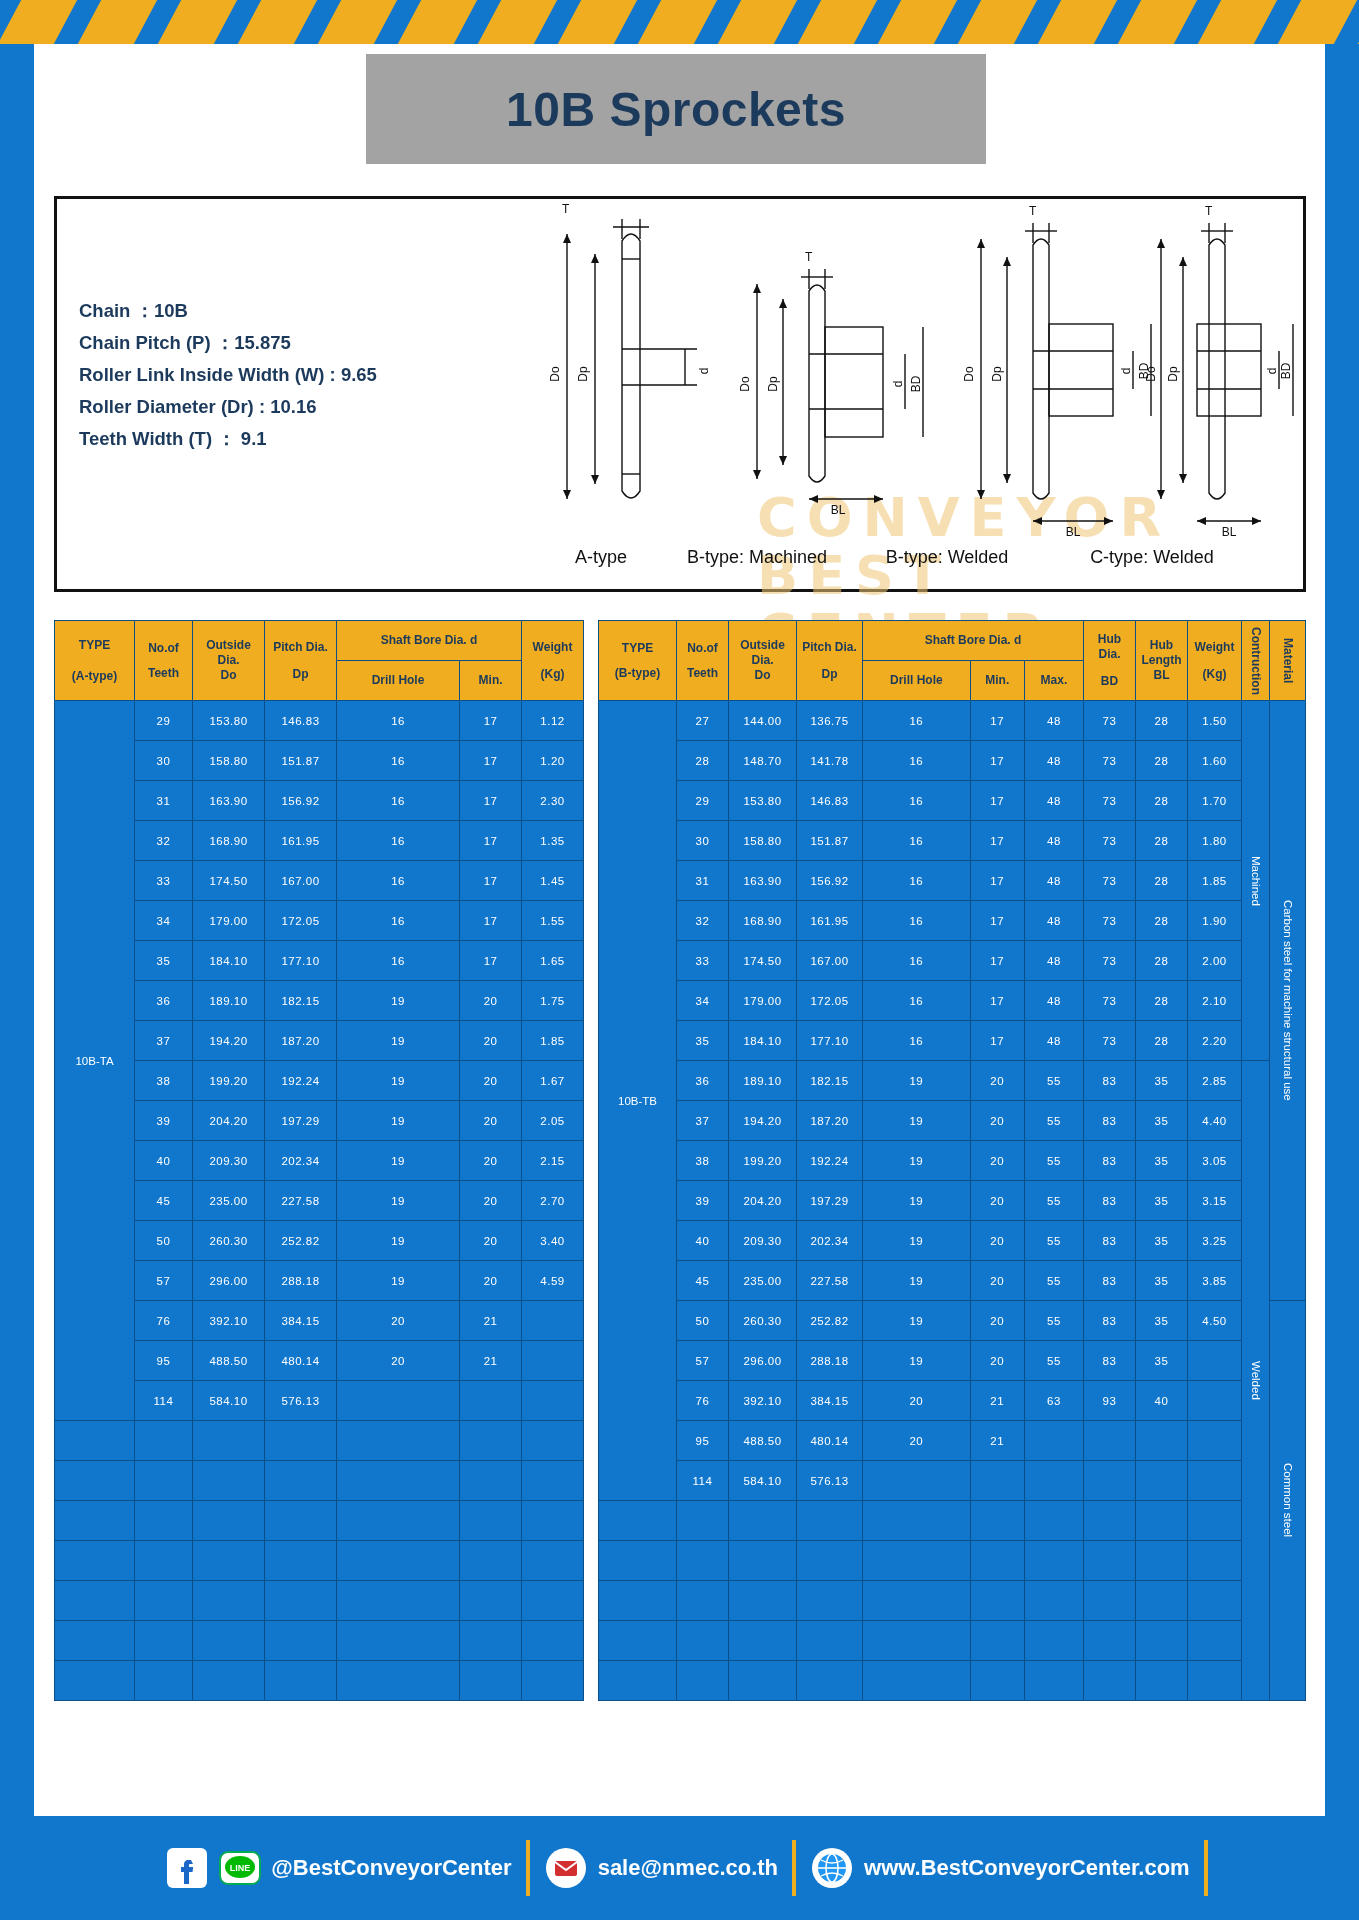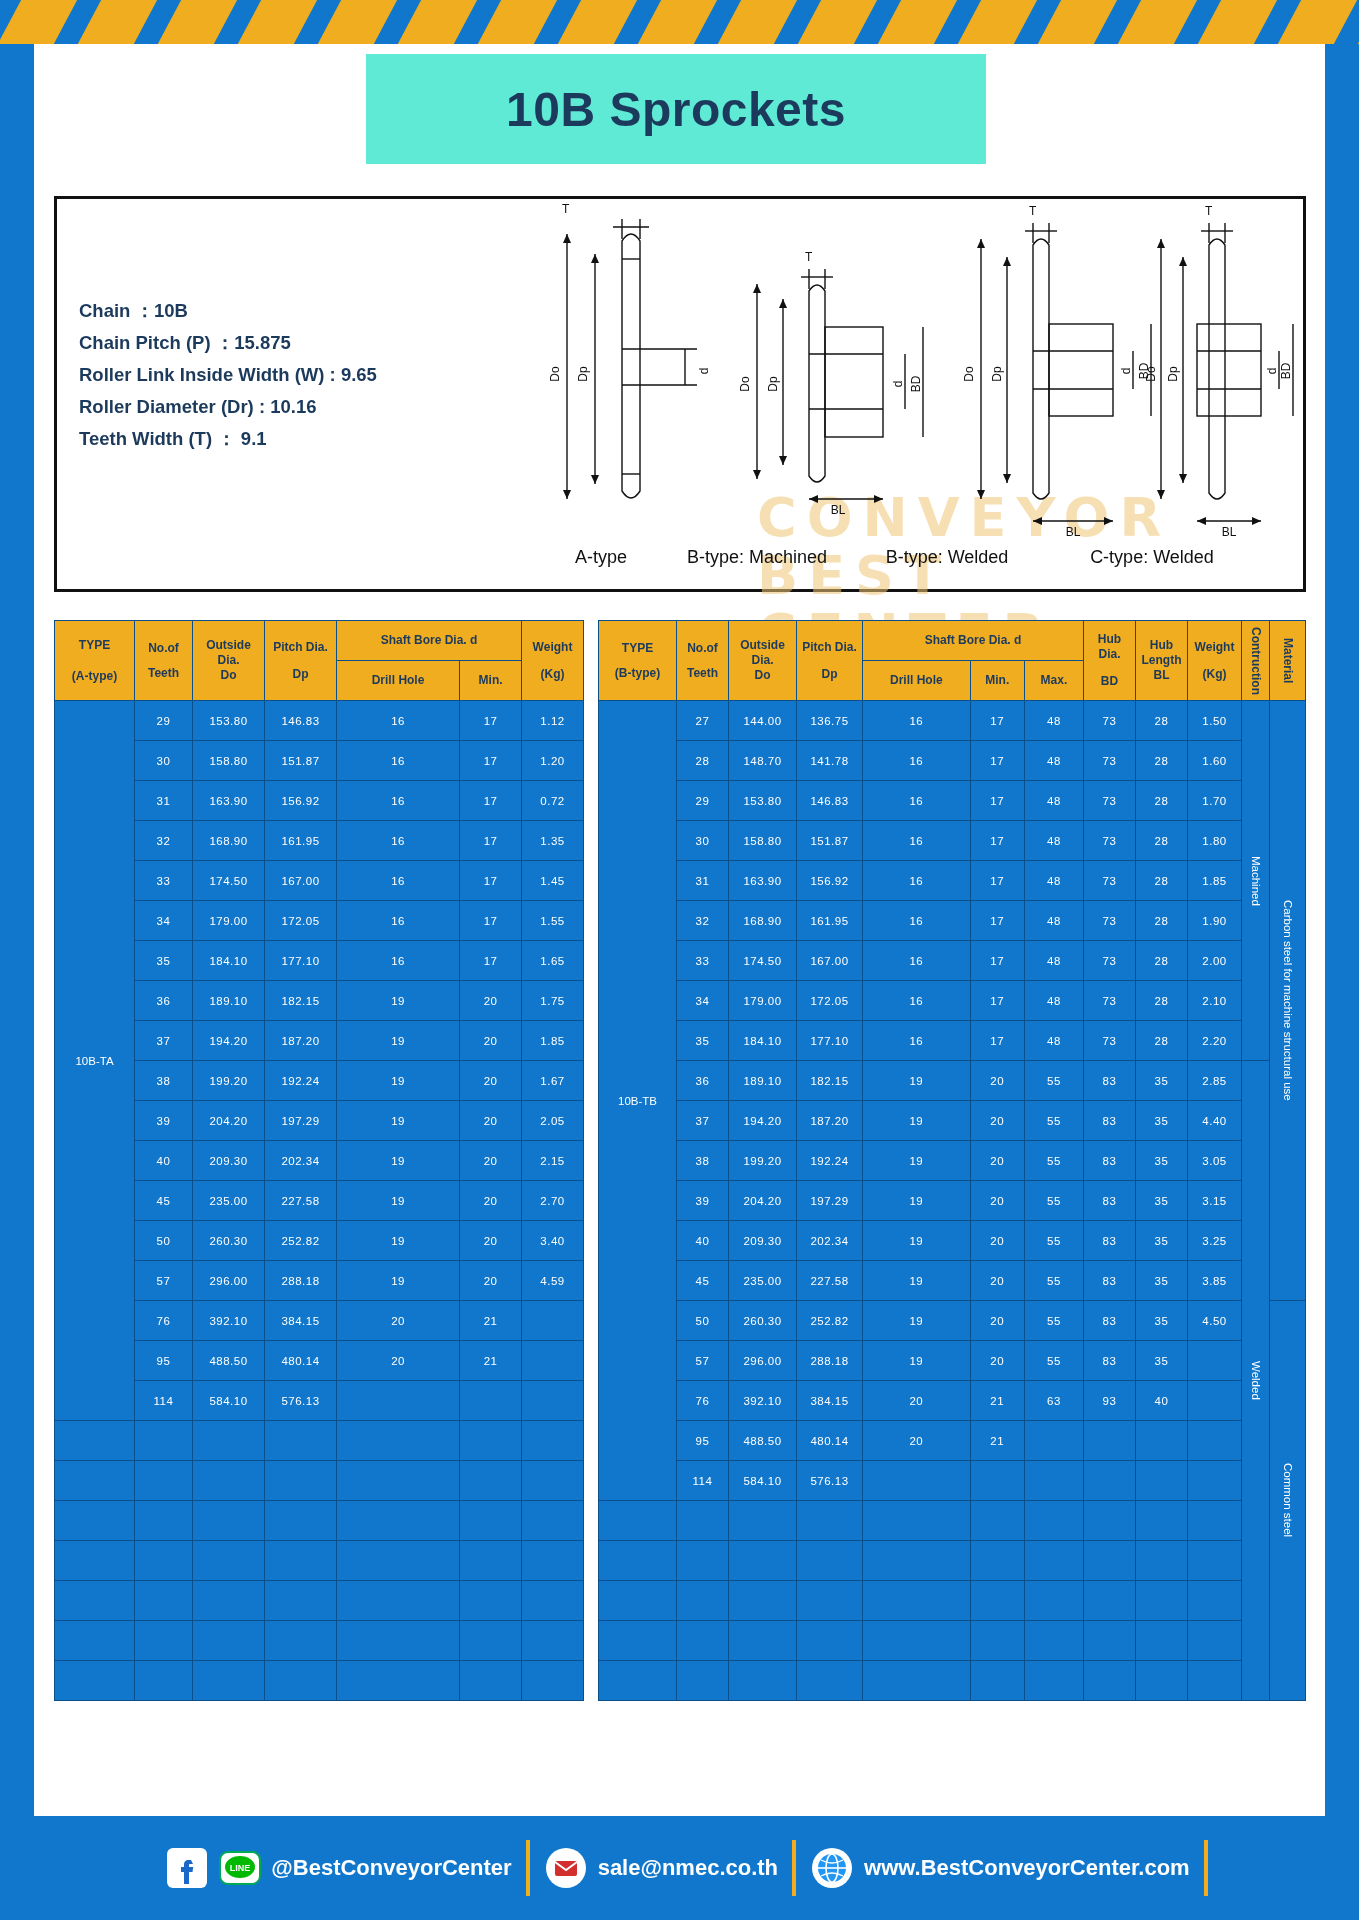--- a/index.html
+++ b/index.html
@@ -27,21 +27,21 @@
     transform: skewX(-28deg);
   }
   .inner-white {
     position:absolute;
     left:34px; top:44px; width:1291px; height:1772px;
     background:#ffffff;
   }
   
   .title-band {
     position:absolute; left:366px; top:54px; width:620px; height:110px;
-    background:#5eead4;
+    background:#a3a3a3;
     display:flex; align-items:center; justify-content:center;text-align:center;
   }
   .title-band h1 {
     margin:0; font-size:48px; font-weight:bold; color:#1c3a5c;
     letter-spacing:0.5px;
   }
   
   .spec-panel {
     position:absolute; left:54px; top:196px; width:1252px; height:396px;
     border:3px solid #111; background:#ffffff;
@@ -332,21 +332,21 @@
           <td class="num">16</td>
           <td class="num">17</td>
           <td class="num">1.20</td>
         </tr>
         <tr>
           <td class="num">31</td>
           <td class="num">163.90</td>
           <td class="num">156.92</td>
           <td class="num">16</td>
           <td class="num">17</td>
-          <td class="num">0.72</td>
+          <td class="num">2.30</td>
         </tr>
         <tr>
           <td class="num">32</td>
           <td class="num">168.90</td>
           <td class="num">161.95</td>
           <td class="num">16</td>
           <td class="num">17</td>
           <td class="num">1.35</td>
         </tr>
         <tr>

